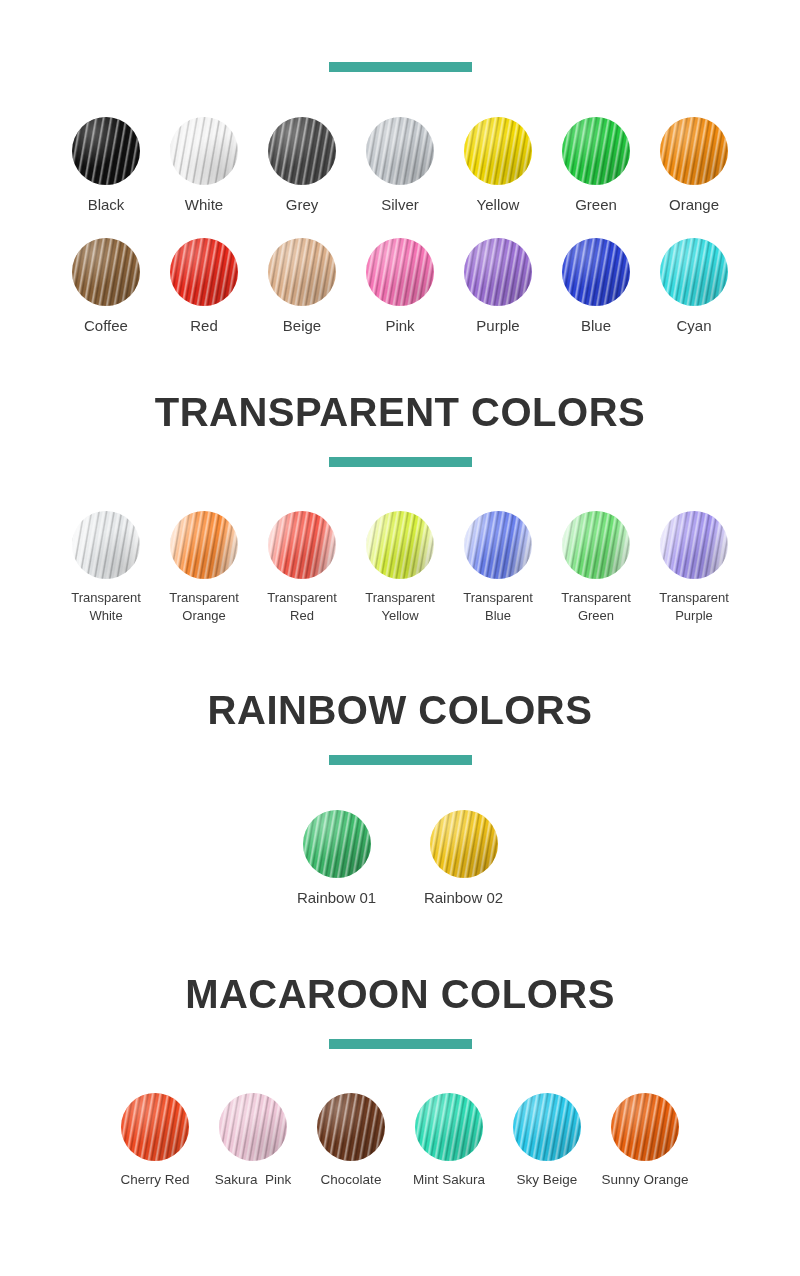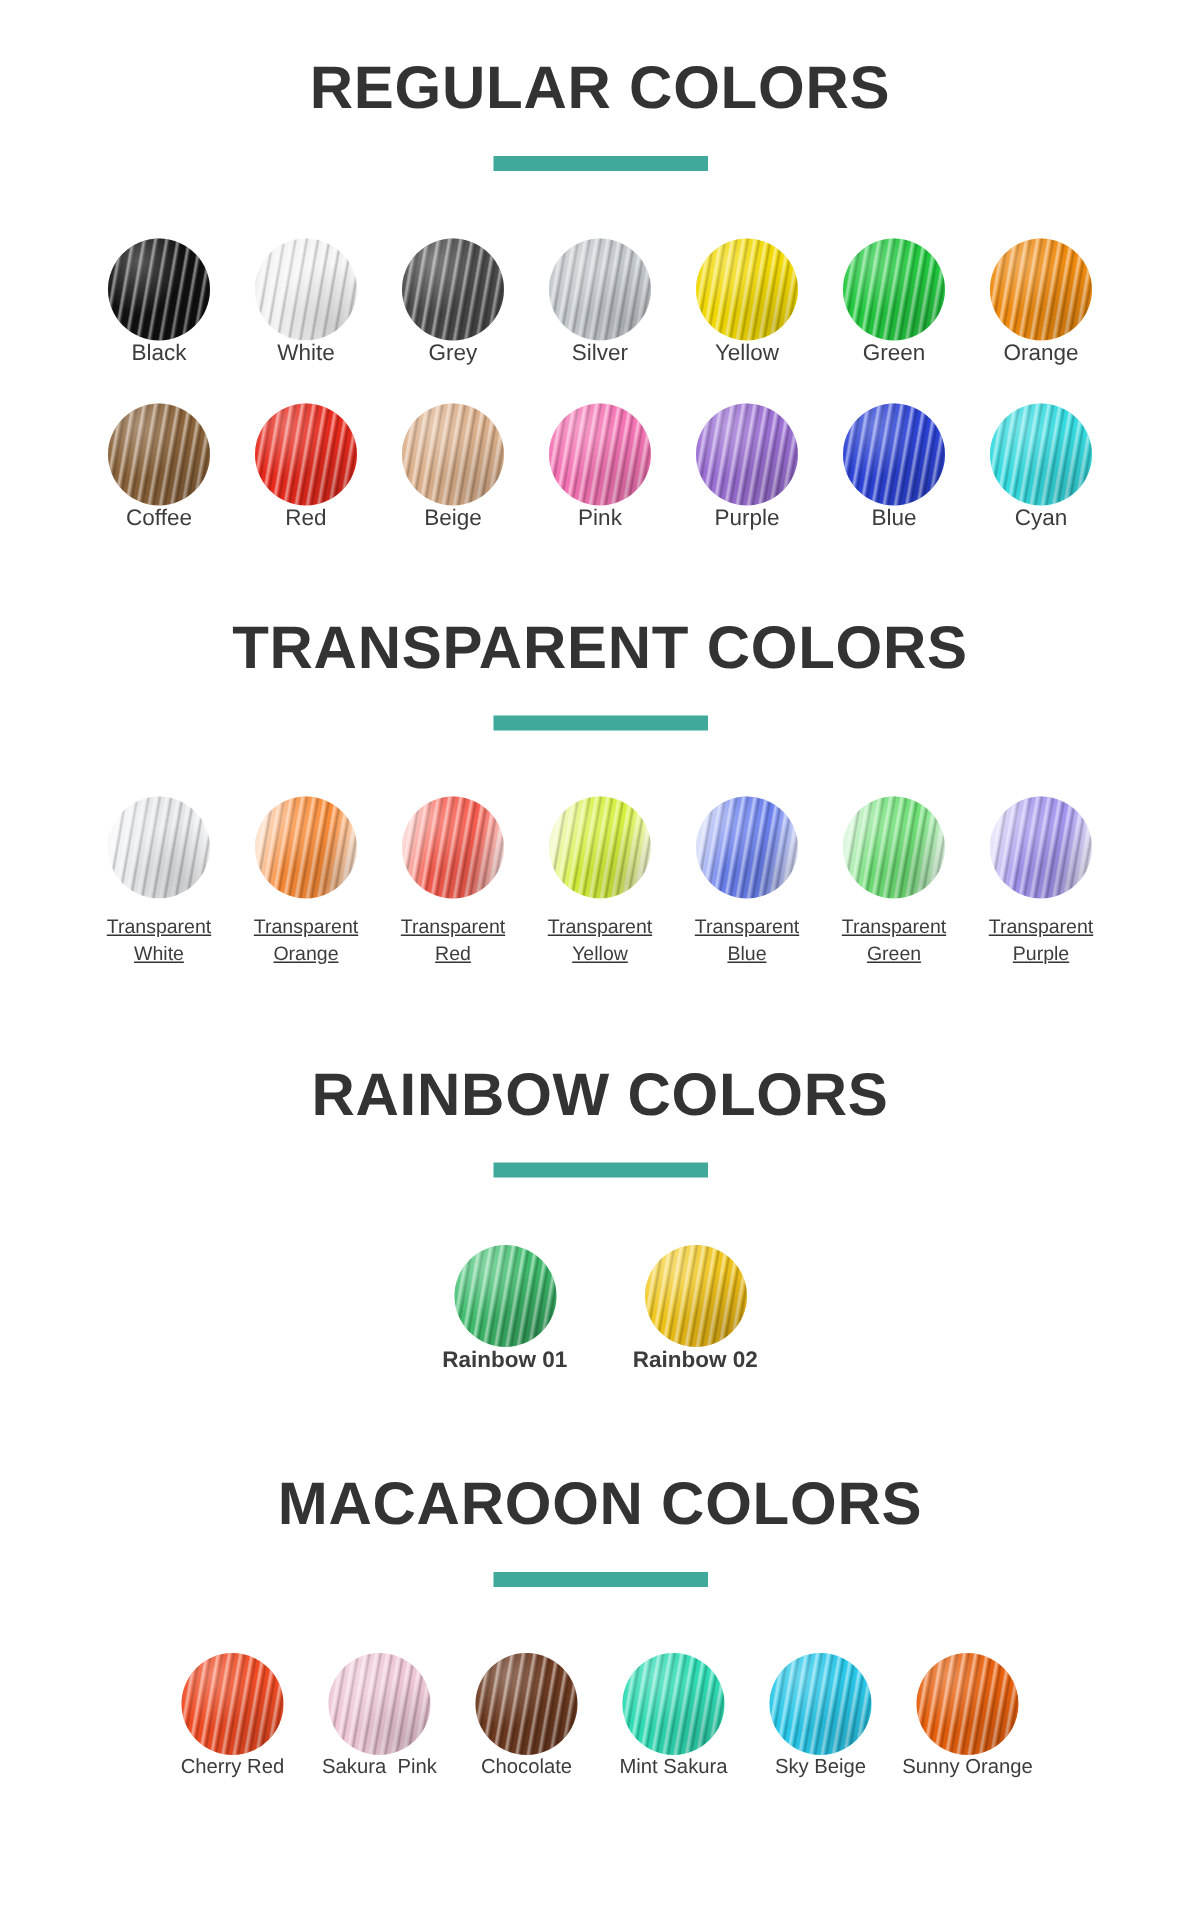--- a/index.html
+++ b/index.html
@@ -92,20 +92,21 @@
     inset: 0;
     border-radius: 50%;
     background:
       radial-gradient(ellipse 70% 85% at 30% 22%, rgba(255,255,255,0.30), rgba(255,255,255,0) 62%),
       radial-gradient(ellipse 90% 90% at 78% 85%, rgba(0,0,0,0.16), rgba(0,0,0,0) 68%);
     z-index: 2;
     pointer-events: none;
   }
 
   .swatch-label {
+    margin-top: 11px;
     font-size: 15px;
     line-height: 1.25;
     color: #3c3c3c;
     text-align: center;
     white-space: pre;
   }
 
   
   .row-transparent .swatch-label {
     font-size: 13px;
@@ -115,37 +116,36 @@
   }
   .row-macaroon .swatch-label {
     font-size: 13.5px;
   }
 
   
   .sec-regular .swatch-row.first { margin-top: 45px; }
   .sec-regular .swatch-row.second { margin-top: 23px; }
 
   .sec-transparent { margin-top: 55px; }
-  .sec-transparent .swatch-row { margin-top: 44px; text-decoration: underline; }
+  .sec-transparent .swatch-row { margin-top: 44px; }
 
   .sec-rainbow { margin-top: 64px; }
   .sec-rainbow .swatch-row { margin-top: 45px; }
-  .sec-rainbow .swatch-cell { width: 127px; font-weight: bold; }
+  .sec-rainbow .swatch-cell { width: 127px; }
 
   .sec-macaroon { margin-top: 66px; }
   .sec-macaroon .swatch-row { margin-top: 44px; }
   .sec-macaroon { padding-bottom: 40px; }
 </style>
 </head>
 <body style="background: rgb(255, 255, 255);">
 
 <div class="page">
 
   <section class="section sec-regular">
-    <h1 class="section-title" style="color: rgb(51, 51, 51);">REGULAR COLORS</h1>
     <div class="title-rule" style="background: rgb(65, 169, 155);"></div>
     <div class="swatch-row first">
         <div class="swatch-cell">
           <div class="swatch-disc" style="background: rgb(17, 17, 17);"></div>
           <div class="swatch-label" style="color: rgb(60, 60, 60);">Black</div>
         </div>
         <div class="swatch-cell">
           <div class="swatch-disc" style="background: rgb(242, 242, 242);"></div>
           <div class="swatch-label" style="color: rgb(60, 60, 60);">White</div>
         </div>

